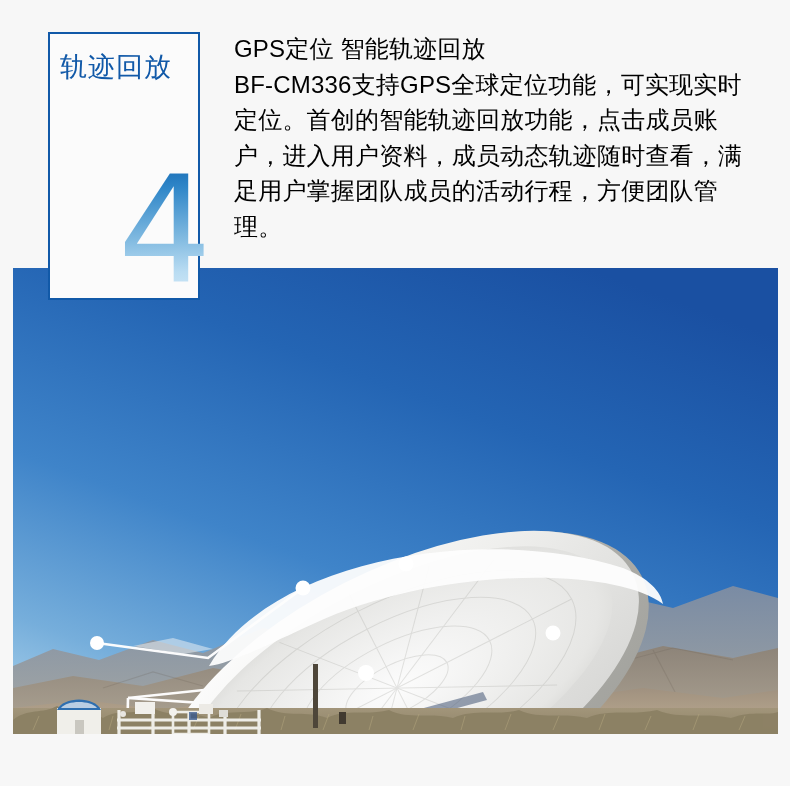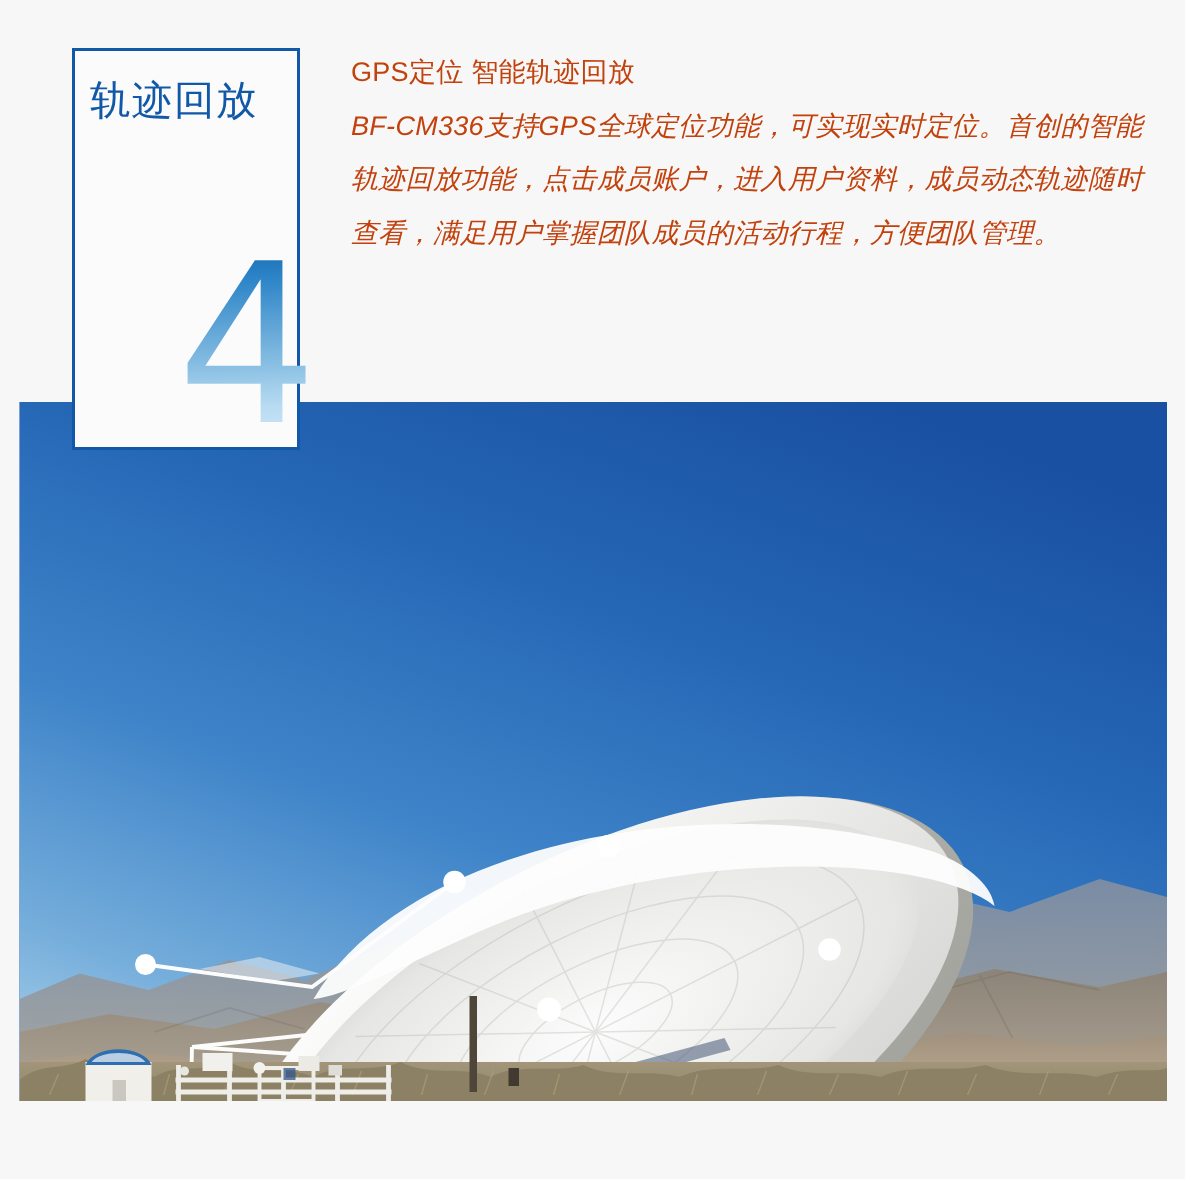--- a/index.html
+++ b/index.html
@@ -52,27 +52,27 @@
     position:absolute;left:13px;bottom:22px;
     font-size:14.5px;line-height:21px;
     color:#4a4a4a;
     letter-spacing:0.3px;
     z-index:3;
   }
 
   
   .copy{
     position:absolute;left:234px;top:31px;width:528px;
-    color:#c2410c;
-    font-size:18px;
+    color:#000000;
+    font-size:24px;
     line-height:35.5px;
     letter-spacing:0.2px;
   }
   .copy .head{display:block;white-space:nowrap;}
-  .copy .body{display:block;font-style:italic;}
+  .copy .body{display:block;}
 
   
   .photo{
     position:absolute;left:13px;top:268px;width:765px;height:466px;
     overflow:hidden;
     background:#1d5cae;
   }
   .photo svg{display:block;}
 
   

